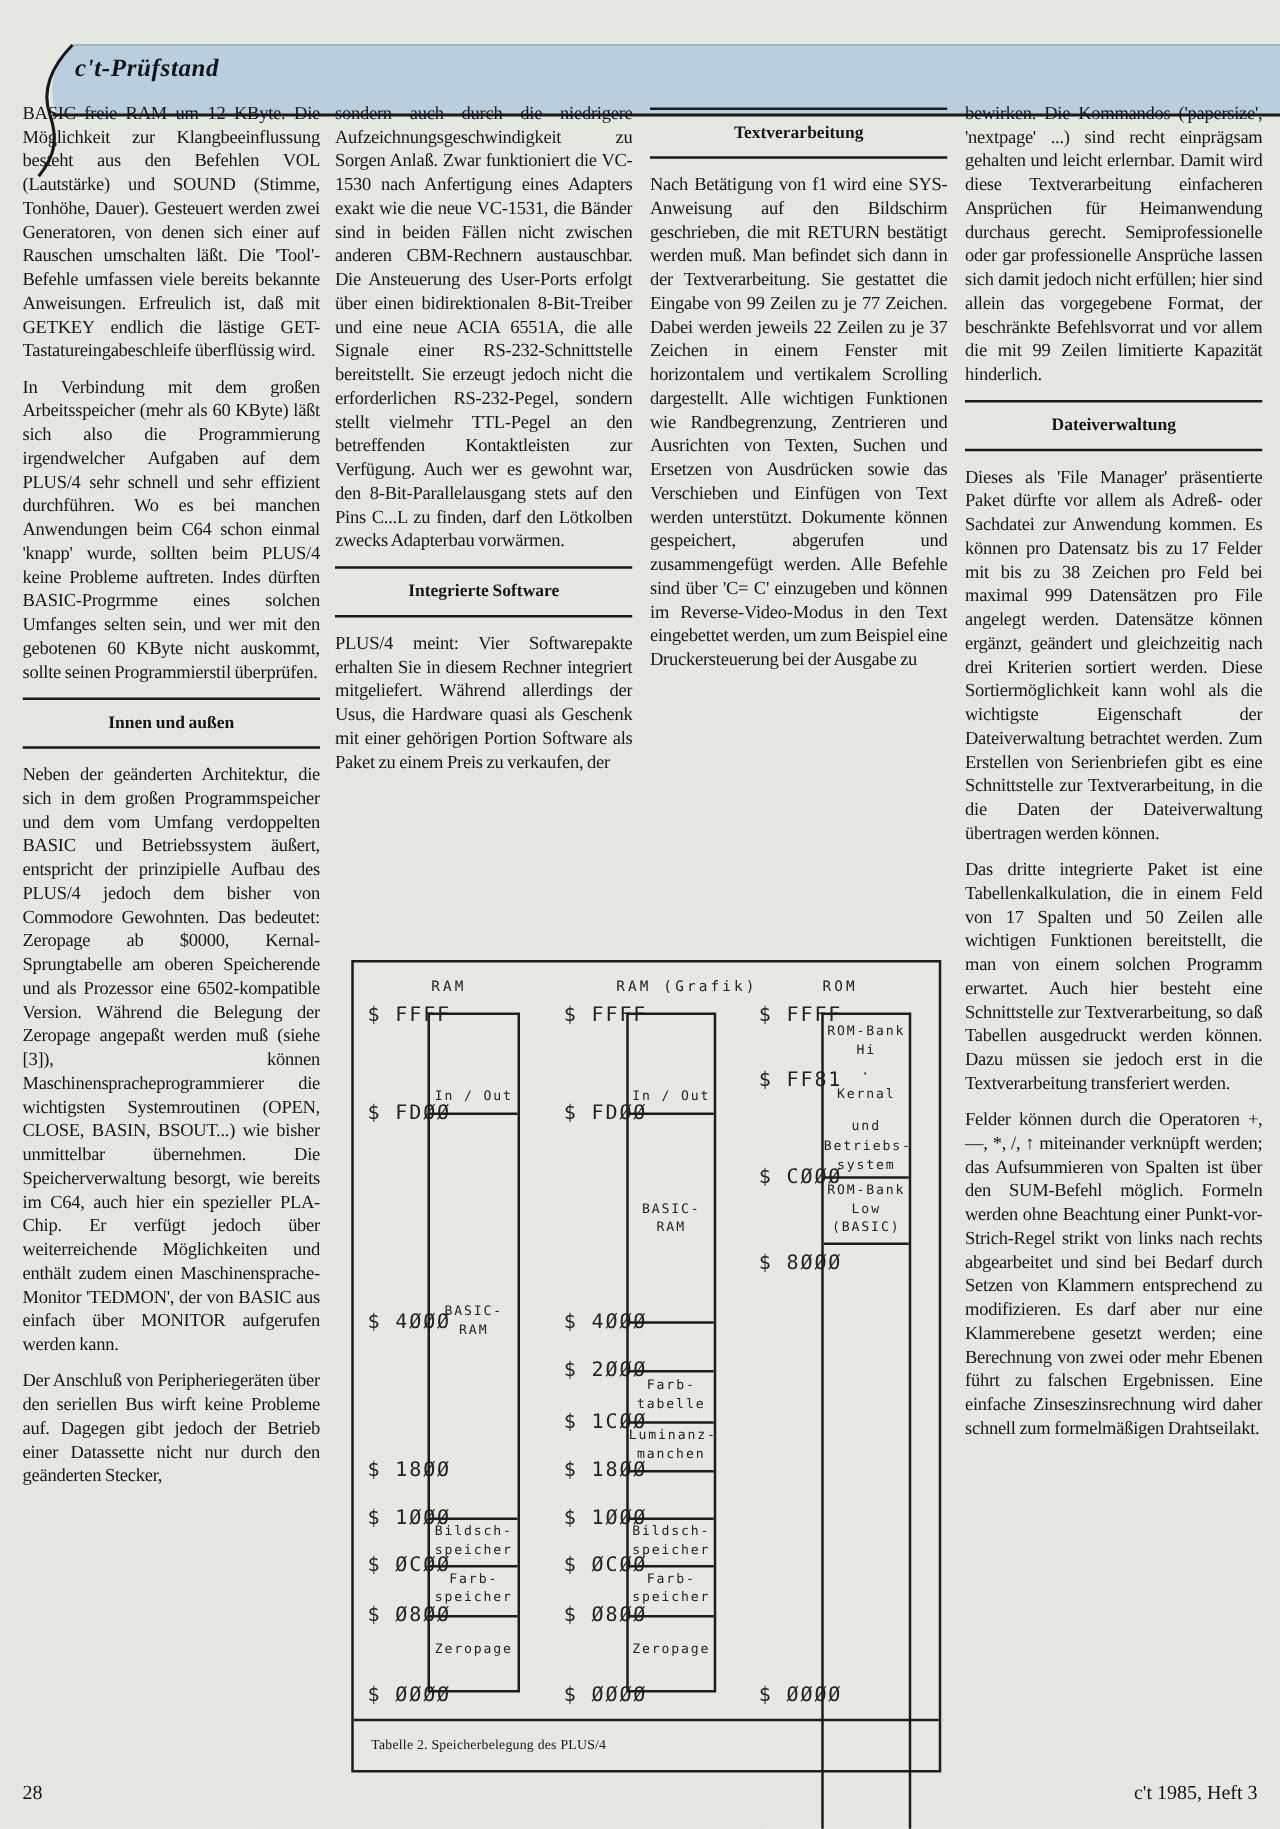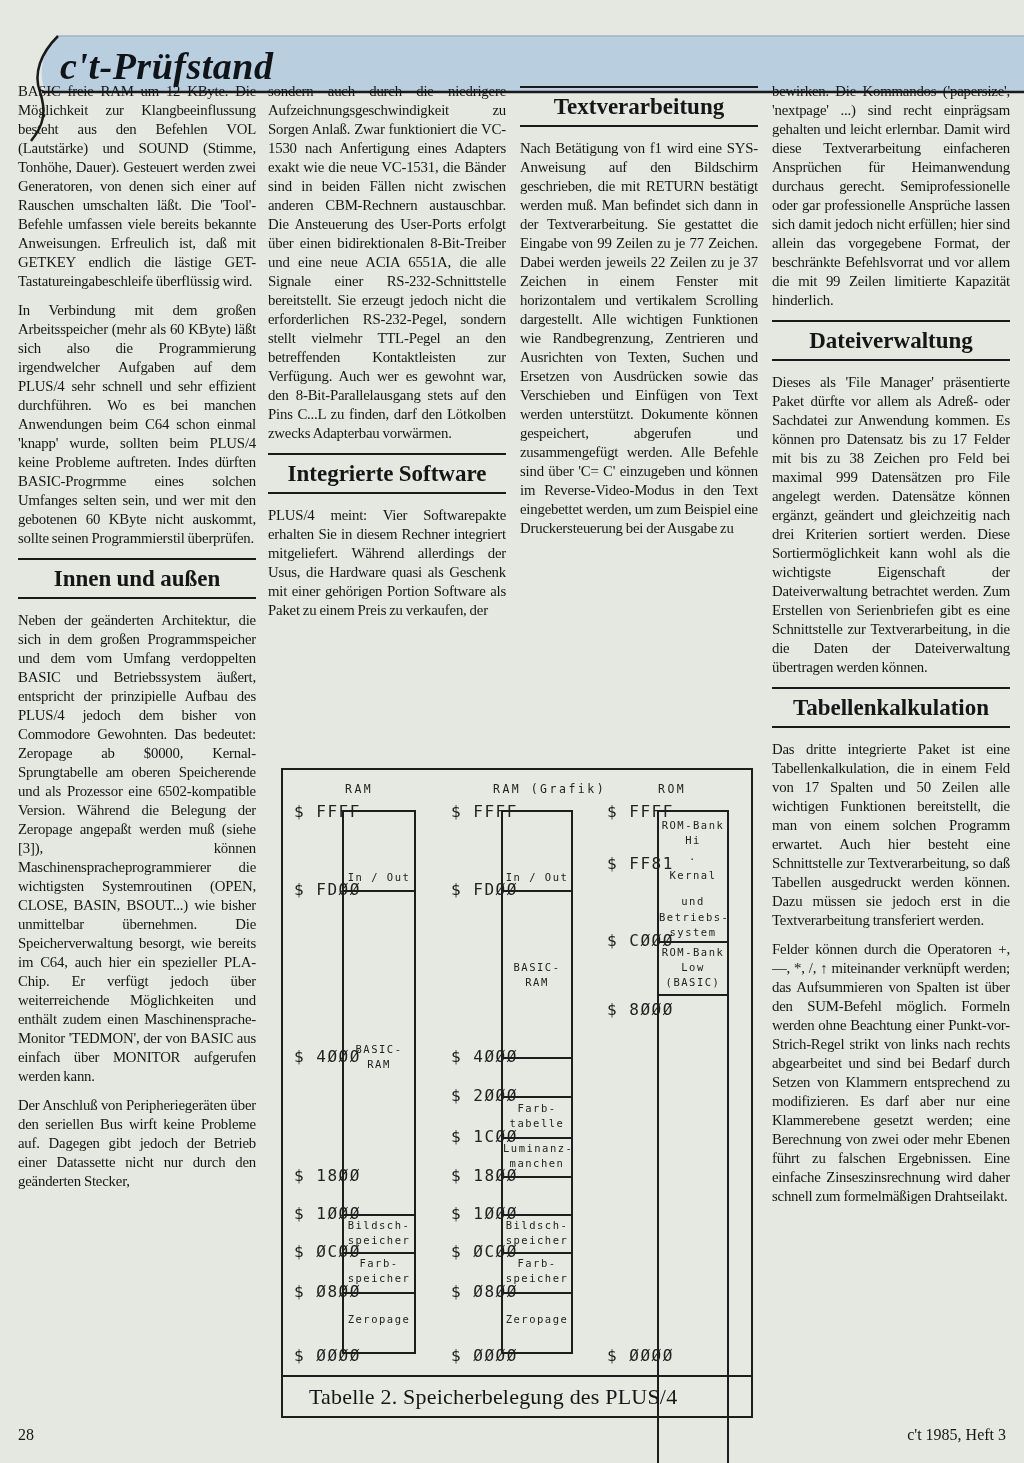--- a/index.html
+++ b/index.html
@@ -1,48 +1,48 @@
 <!DOCTYPE html>
 <html><head>
 <meta charset="utf-8">
 <style>
   html,body{margin:0;padding:0;}
   #page{position:relative;width:1024px;height:1463px;background:#e5e7e1;overflow:hidden;
          font-family:"Liberation Serif",serif;color:#161616;}
   
   #banner-svg{position:absolute;left:0;top:0;}
   #banner-title{position:absolute;left:60px;top:44px;font-style:italic;font-weight:600;
-         font-size:38px;letter-spacing:.5px;color:#101418;}
+         font-size:20px;letter-spacing:.5px;color:#101418;}
   
   .col{position:absolute;top:82px;width:238px;overflow:hidden;
        font-size:14.8px;line-height:19px;text-align:justify;
        letter-spacing:-0.2px;word-spacing:-0.5px;}
   .col p{margin:0 0 10px 0;}
   #col1{left:18px;height:1350px;}
   #col2{left:268px;height:682px;}
   #col3{left:520px;height:682px;}
   #col4{left:772px;height:1350px;}
   .section-head{border-top:2px solid #1a1a1a;border-bottom:2px solid #1a1a1a;
-       text-align:center;font-weight:bold;font-size:23px;letter-spacing:0;
+       text-align:center;font-weight:bold;font-size:14px;letter-spacing:0;
        padding:8px 0 7px 0;margin:4px 0 12px 0;line-height:22px;}
   
   #figure{position:absolute;left:281px;top:768px;width:472px;height:650px;
           border:2px solid #1d1d1d;box-sizing:border-box;background:#e6e8e2;}
   .mem-title{position:absolute;font-family:"DejaVu Sans Mono",monospace;font-size:11.5px;
           letter-spacing:2.5px;color:#222;}
   .membox{position:absolute;border:2px solid #1d1d1d;box-sizing:border-box;}
   .memline{position:absolute;left:0;right:0;border-top:2px solid #1d1d1d;}
   .tick{position:absolute;font-family:"DejaVu Sans Mono",monospace;font-size:16px;
           letter-spacing:1.5px;color:#222;white-space:nowrap;}
   .seg-label{position:absolute;left:0;right:0;text-align:center;
           font-family:"DejaVu Sans Mono",monospace;font-size:10.5px;line-height:15px;
           letter-spacing:1.5px;color:#222;white-space:pre-line;}
   #figure-caption{position:absolute;left:0;right:0;bottom:0;height:39px;
-          border-top:2px solid #1d1d1d;line-height:39px;padding-left:26px;
-          font-size:22px;letter-spacing:.2px;}
+          border-top:2px solid #1d1d1d;line-height:39px;padding-left:14px;
+          font-size:11px;letter-spacing:.2px;}
   
   #page-number{position:absolute;left:18px;top:1426px;font-size:16px;}
   #issue-label{position:absolute;right:18px;top:1426px;font-size:16px;}
 </style>
 </head>
 <body>
 
 <div id="page">
 
   <svg id="banner-svg" width="1024" height="150" viewBox="0 0 1024 150">
@@ -69,21 +69,20 @@
 
   <div class="col" id="col3">
     <div class="section-head">Textverarbeitung</div>
     <p>Nach Betätigung von f1 wird eine SYS-Anweisung auf den Bildschirm geschrieben, die mit RETURN bestätigt werden muß. Man befindet sich dann in der Textverarbeitung. Sie gestattet die Eingabe von 99 Zeilen zu je 77 Zeichen. Dabei werden jeweils 22 Zeilen zu je 37 Zeichen in einem Fenster mit horizontalem und vertikalem Scrolling dargestellt. Alle wichtigen Funktionen wie Randbegrenzung, Zentrieren und Ausrichten von Texten, Suchen und Ersetzen von Ausdrücken sowie das Verschieben und Einfügen von Text werden unterstützt. Dokumente können gespeichert, abgerufen und zusammengefügt werden. Alle Befehle sind über 'C= C' einzugeben und können im Reverse-Video-Modus in den Text eingebettet werden, um zum Beispiel eine Druckersteuerung bei der Ausgabe zu</p>
   </div>
 
   <div class="col" id="col4">
     <p>bewirken. Die Kommandos ('papersize', 'nextpage' ...) sind recht einprägsam gehalten und leicht erlernbar. Damit wird diese Textverarbeitung einfacheren Ansprüchen für Heimanwendung durchaus gerecht. Semiprofessionelle oder gar professionelle Ansprüche lassen sich damit jedoch nicht erfüllen; hier sind allein das vorgegebene Format, der beschränkte Befehlsvorrat und vor allem die mit 99 Zeilen limitierte Kapazität hinderlich.</p>
     <div class="section-head">Dateiverwaltung</div>
     <p>Dieses als 'File Manager' präsentierte Paket dürfte vor allem als Adreß- oder Sachdatei zur Anwendung kommen. Es können pro Datensatz bis zu 17 Felder mit bis zu 38 Zeichen pro Feld bei maximal 999 Datensätzen pro File angelegt werden. Datensätze können ergänzt, geändert und gleichzeitig nach drei Kriterien sortiert werden. Diese Sortiermöglichkeit kann wohl als die wichtigste Eigenschaft der Dateiverwaltung betrachtet werden. Zum Erstellen von Serienbriefen gibt es eine Schnittstelle zur Textverarbeitung, in die die Daten der Dateiverwaltung übertragen werden können.</p>
-    <div class="section-head">Tabellenkalkulation</div>
     <p>Das dritte integrierte Paket ist eine Tabellenkalkulation, die in einem Feld von 17 Spalten und 50 Zeilen alle wichtigen Funktionen bereitstellt, die man von einem solchen Programm erwartet. Auch hier besteht eine Schnittstelle zur Textverarbeitung, so daß Tabellen ausgedruckt werden können. Dazu müssen sie jedoch erst in die Textverarbeitung transferiert werden.</p>
     <p>Felder können durch die Operatoren +, —, *, /, ↑ miteinander verknüpft werden; das Aufsummieren von Spalten ist über den SUM-Befehl möglich. Formeln werden ohne Beachtung einer Punkt-vor-Strich-Regel strikt von links nach rechts abgearbeitet und sind bei Bedarf durch Setzen von Klammern entsprechend zu modifizieren. Es darf aber nur eine Klammerebene gesetzt werden; eine Berechnung von zwei oder mehr Ebenen führt zu falschen Ergebnissen. Eine einfache Zinseszinsrechnung wird daher schnell zum formelmäßigen Drahtseilakt.</p>
   </div>
 
   <div id="figure">
 
     <div class="mem-title" style="left:62px;top:12px;">RAM</div>
     <div class="mem-title" style="left:210px;top:12px;">RAM (Grafik)</div>
     <div class="mem-title" style="left:375px;top:12px;">ROM</div>
 

